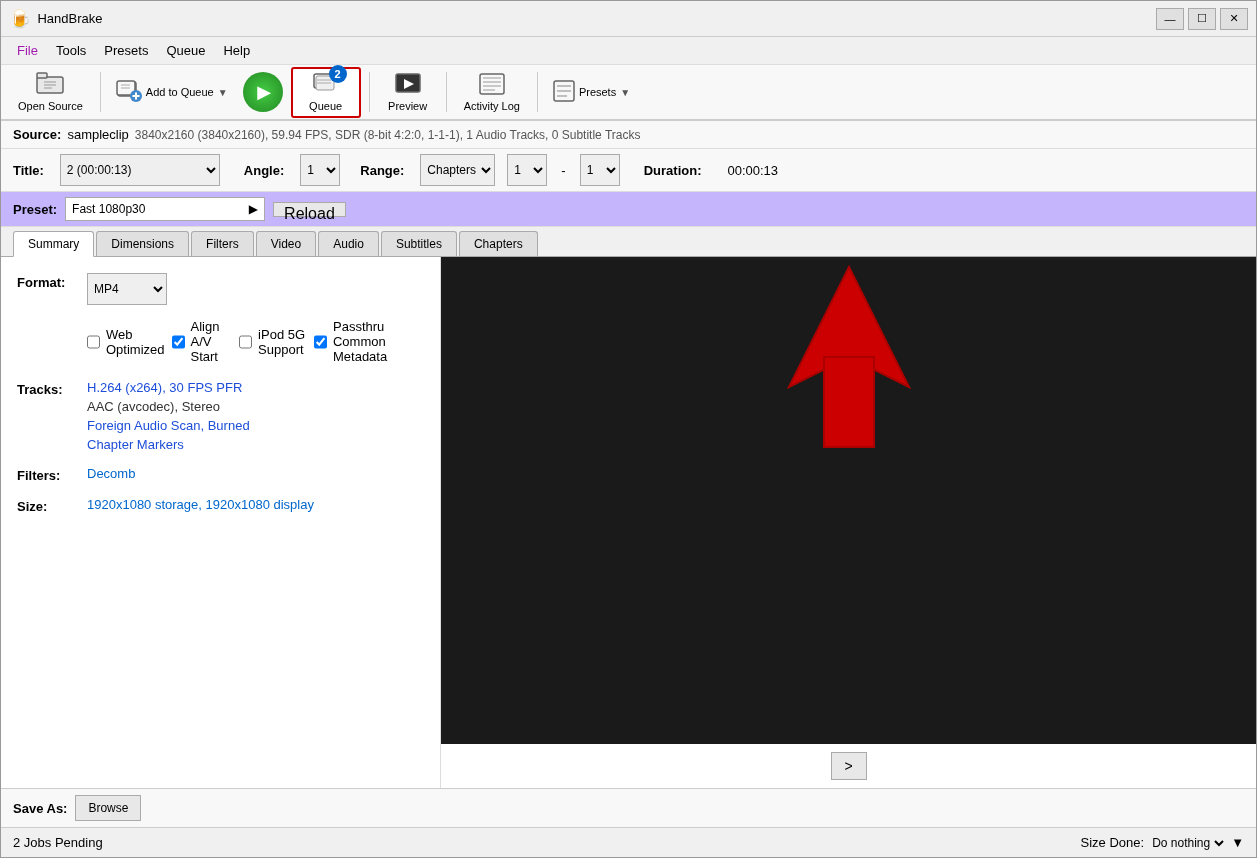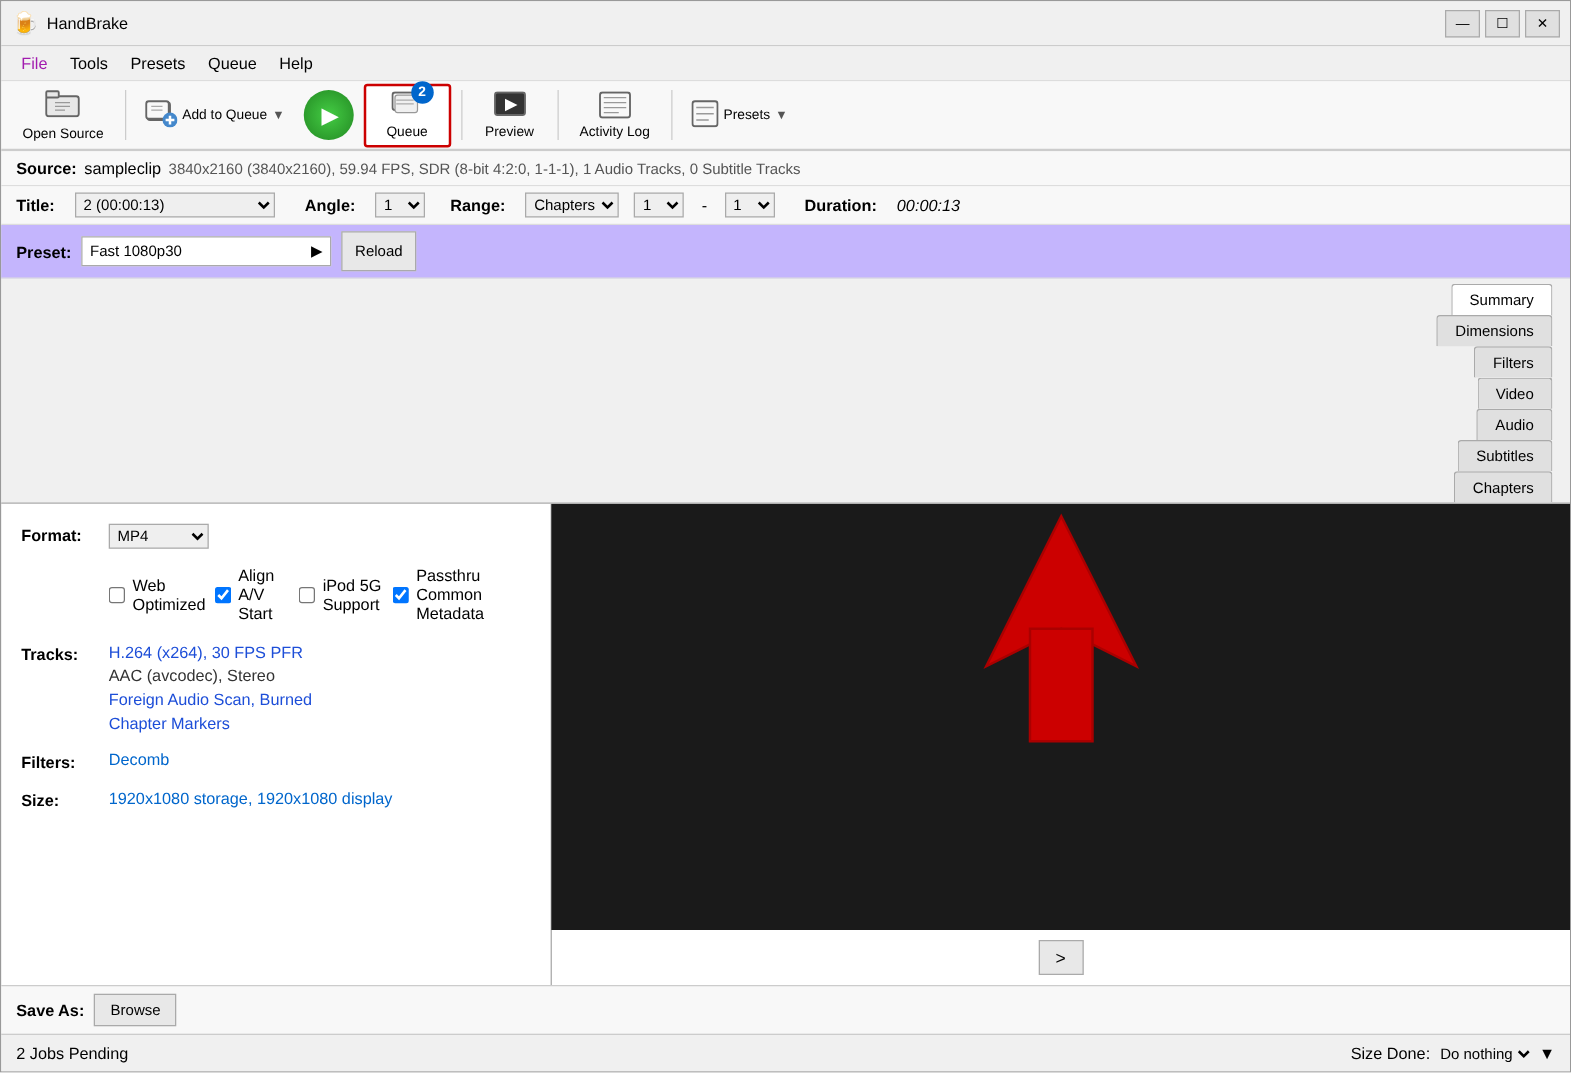--- a/index.html
+++ b/index.html
@@ -33,24 +33,24 @@
     .source-label { font-weight: bold; }
     .source-info { color: #555; font-size: 12px; }
     
     
     .settings-row { display: flex; align-items: center; gap: 12px; padding: 5px 12px; background: #f8f8f8; border-bottom: 1px solid #ddd; }
     .settings-row label { font-weight: bold; margin-right: 4px; }
     
     
     .preset-row { display: flex; align-items: center; gap: 8px; padding: 5px 12px; background: #c4b5fd; border-bottom: 1px solid #ddd; }
     .preset-btn { border: 1px solid #aaa; background: white; padding: 2px 6px; display: flex; align-items: center; gap: 4px; height: 24px; font-size: 12px; min-width: 200px; justify-content: space-between; }
-    .reload-btn { border: 1px solid #aaa; background: #e8e8e8; padding: 2px 10px; height: 32px; font-size: 12px; cursor: pointer; }
-    
-    
-    .tab-bar { display: flex; align-items: flex-end; padding: 4px 12px 0; background: #f0f0f0; border-bottom: 1px solid #aaa; flex-direction: column; }
+    .reload-btn { border: 1px solid #aaa; background: #e8e8e8; padding: 2px 10px; height: 15px; font-size: 16px; cursor: pointer; }
+    
+    
+    .tab-bar { display: flex; align-items: center; padding: 4px 12px 0; background: #f0f0f0; border-bottom: 1px solid #aaa; }
     .tab { padding: 5px 14px; border: 1px solid #aaa; border-bottom: none; background: #e0e0e0; cursor: pointer; font-size: 12px; margin-right: 2px; border-radius: 3px 3px 0 0; }
     .tab.active { background: white; border-bottom: 1px solid white; margin-bottom: -1px; font-weight: 500; }
     
     
     .left-panel { width: 440px; padding: 16px; background: white; border-right: 1px solid #ddd; overflow-y: auto; }
     .field-row { display: flex; align-items: flex-start; margin-bottom: 14px; }
     .field-label { font-weight: bold; min-width: 70px; padding-top: 2px; }
     .field-value { flex: 1; }
     .format-combo { display: flex; align-items: center; gap: 4px; }
     .checkbox-group { display: flex; gap: 6px; margin-top: 8px; }
@@ -72,21 +72,21 @@
     .save-as-label { font-weight: bold; white-space: nowrap; }
     .save-path-input { flex: 1; border: 1px solid #aaa; height: 26px; padding: 2px 6px; font-size: 12px; }
     .browse-btn { border: 1px solid #aaa; background: #e8e8e8; padding: 3px 12px; height: 26px; font-size: 12px; cursor: pointer; white-space: nowrap; }
     
     
     .status-bar { display: flex; align-items: center; justify-content: space-between; padding: 4px 12px; background: #f0f0f0; border-top: 1px solid #ccc; height: 30px; }
     .when-done { display: flex; align-items: center; gap: 4px; }
     .when-done-select { border: none; background: transparent; font-size: 12px; cursor: pointer; }
     
     
-    .small-select { border: 1px solid #aaa; font-size: 12px; padding: 1px 2px; height: 20px; }
+    .small-select { border: 1px solid #aaa; font-size: 12px; padding: 1px 2px; height: 32px; }
     
     
     .app-window { width: 1257px; height: 858px; background: #f0f0f0; display: flex; flex-direction: column; border: 1px solid #999; }
     
     .content-wrapper { display: flex; flex: 1; overflow: hidden; }
     
     
     .arrow-container { position: absolute; top: -30px; left: 50%; transform: translateX(-50%); z-index: 100; pointer-events: none; }
   </style>
 </head>
@@ -232,21 +232,21 @@
     </select>
     <select class="small-select" style="min-width:40px;">
       <option>1</option>
     </select>
     <span style="padding:0 2px;">-</span>
     <select class="small-select" style="min-width:40px;">
       <option>1</option>
     </select>
 
     <span style="font-weight:bold; margin-left:12px;">Duration:</span>
-    <span style="margin-left:4px;font-style:italic;">00:00:13</span>
+    <span style="margin-left:14px;">00:00:13</span>
   </div>
 
   <div class="preset-row">
     <label style="font-weight:bold;">Preset:</label>
     <div class="preset-btn">
       <span>Fast 1080p30</span>
       <span>▶</span>
     </div>
     <button class="reload-btn">Reload</button>
 

